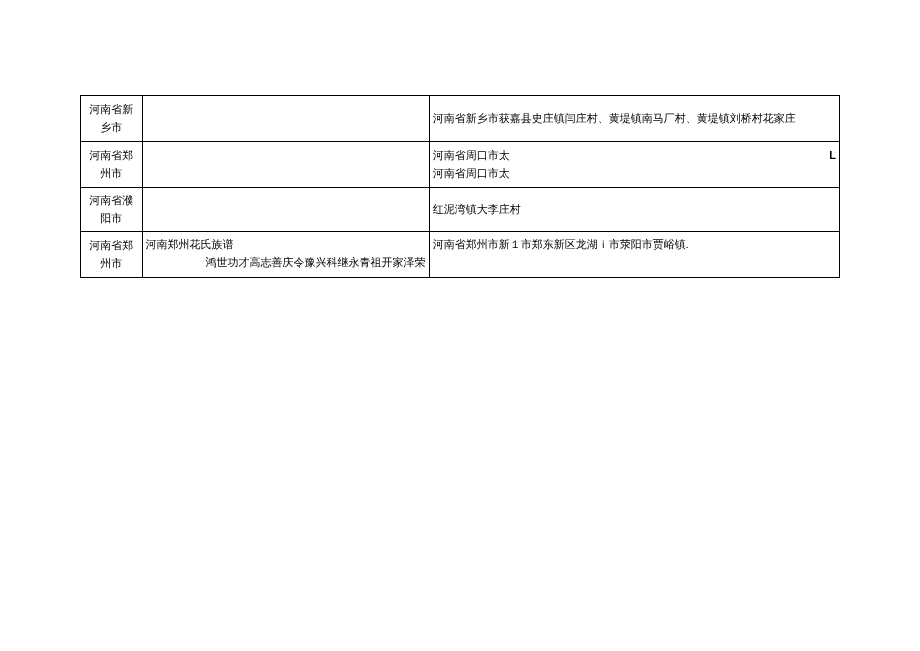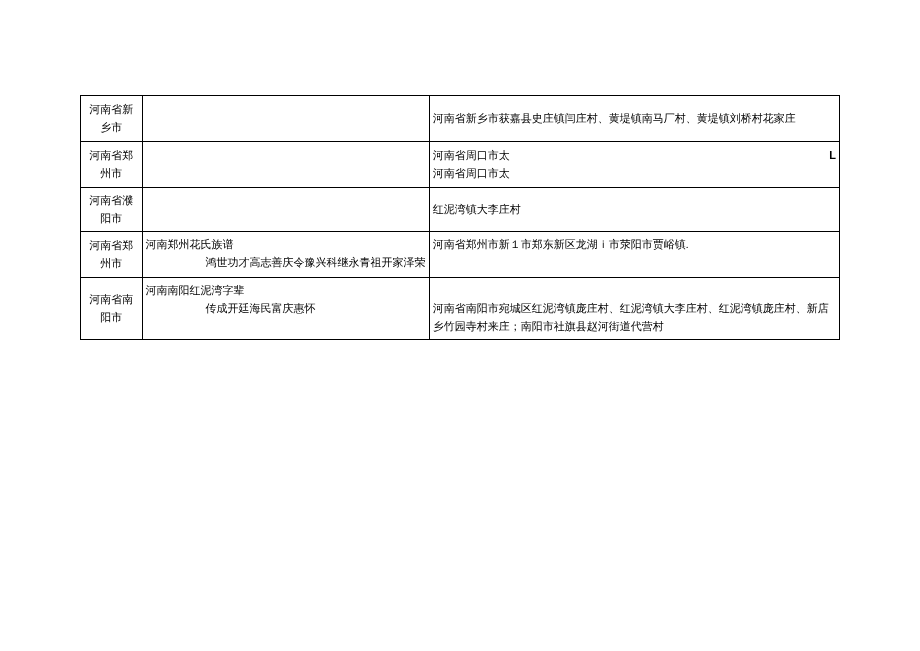--- a/index.html
+++ b/index.html
@@ -75,22 +75,14 @@
     <td class="col3">红泥湾镇大李庄村</td>
   </tr>
   <tr class="row-tall">
     <td class="col1">河南省郑州市</td>
     <td class="col2" style="vertical-align:top;">
       <div>河南郑州花氏族谱</div>
       <div class="indent-line">鸿世功才高志善庆令豫兴科继永青祖开家泽荣</div>
     </td>
     <td class="col3" style="vertical-align:top;">河南省郑州市新１市郑东新区龙湖ｉ市荥阳市贾峪镇.</td>
   </tr>
-  <tr style="height:62px;">
-    <td class="col1">河南省南阳市</td>
-    <td class="col2" style="vertical-align:top;">
-      <div>河南南阳红泥湾字辈</div>
-      <div class="indent-line">传成开廷海民富庆惠怀</div>
-    </td>
-    <td class="col3" style="vertical-align:bottom;">河南省南阳市宛城区红泥湾镇庞庄村、红泥湾镇大李庄村、红泥湾镇庞庄村、新店乡竹园寺村来庄；南阳市社旗县赵河街道代营村</td>
-  </tr>
 </tbody>
   </table>
 
 </body></html>

